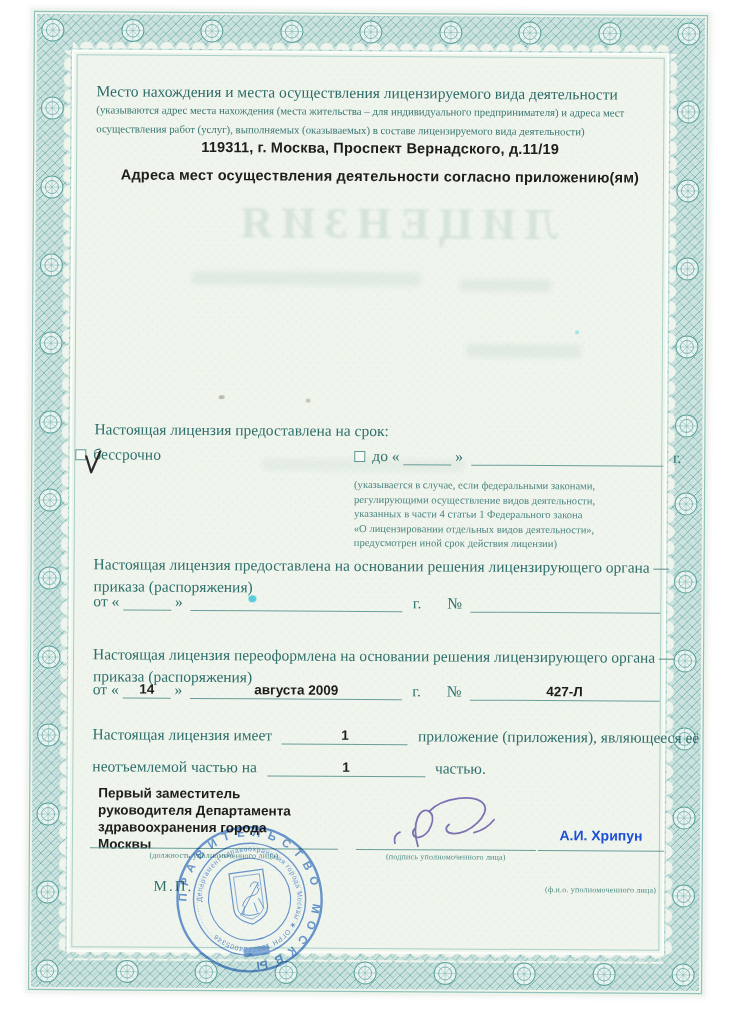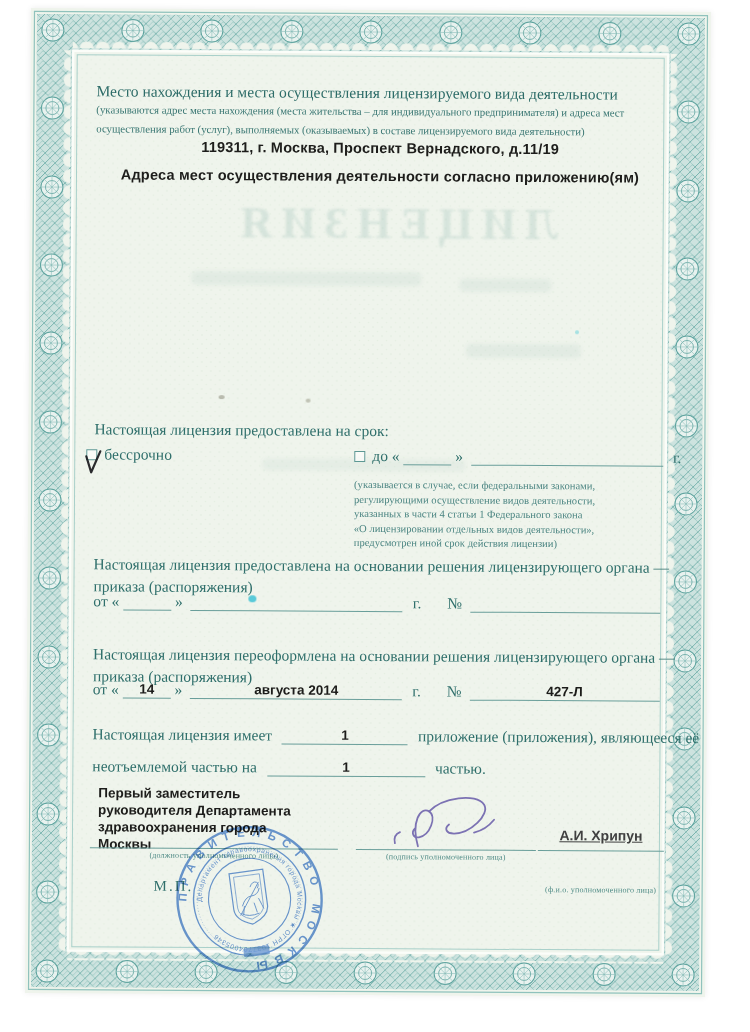--- a/index.html
+++ b/index.html
@@ -30,21 +30,21 @@
   .val{font:700 13.5px "Liberation Sans","DejaVu Sans",sans-serif;color:#1c1c1a;padding-bottom:1px;white-space:pre;}
   .para{font-size:15.5px;line-height:22px;color:#2f6f6b;}
   .footnote{font-size:10.6px;line-height:14.6px;color:#4b8582;white-space:pre-line;}
   .cbx{width:11px;height:11px;border:1.3px solid #5d9894;background:rgba(255,255,255,.6);
     display:inline-block;margin:0 7px 3px 0;flex:0 0 auto;}
   .sec-label{font-size:15.5px;color:#2f6f6b;}
   
   .pos-text{font:700 13.5px/17px "Liberation Sans","DejaVu Sans",sans-serif;color:#1d1d1b;white-space:pre-line;}
   .sig-line{border-bottom:1px solid #699e9a;height:0;}
   .cap{font-size:8px;color:#4e8a85;text-align:center;letter-spacing:.2px;}
-  .name{font:700 14px "Liberation Sans","DejaVu Sans",sans-serif;color:#404040;text-align:center;text-decoration:underline;}
+  .name{font:700 14px "Liberation Sans","DejaVu Sans",sans-serif;color:#1d4ed8;text-align:center;}
   .mp{font-size:15px;color:#2f6f6b;letter-spacing:2px;}
   .stamp-wrap{mix-blend-mode:multiply;opacity:.92;}
   .speck{position:absolute;border-radius:50%;}
 </style>
 </head>
 <body>
 
 <div class="sheet">
 
   <svg class="border-svg" width="680" height="985">
@@ -136,21 +136,21 @@
   <div class="abs gbar" style="left:437px;top:333px;width:115px;height:14px"></div>
   <div class="abs gbar" style="left:234px;top:449px;width:203px;height:12px;opacity:.8"></div>
 
   <p class="abs hdr" style="margin:0"><span class="t-lg">Место нахождения и места осуществления лицензируемого вида деятельности </span><span class="t-sm">(указываются адрес места нахождения (места жительства – для индивидуального предпринимателя) и адреса мест осуществления работ (услуг), выполняемых (оказываемых) в составе лицензируемого вида деятельности)</span></p>
 
   <div class="abs black-line" style="top:130px">119311, г. Москва, Проспект Вернадского, д.11/19</div>
   <div class="abs black-line" style="top:158px">Адреса мест осуществления деятельности согласно приложению(ям)</div>
 
   <div class="abs sec-label" style="left:66px;top:412px">Настоящая лицензия предоставлена на срок:</div>
 
-  <div class="row" style="left:58px;top:437px">
+  <div class="row" style="left:47px;top:437px">
     <span class="cbx"></span>
     <span class="lbl">бессрочно</span>
   </div>
   <svg class="abs" style="left:54px;top:440px" width="22" height="28" viewBox="0 0 22 28">
     <path d="M4,8 L9,24 L18,3" stroke="#15151a" stroke-width="2.2" fill="none" stroke-linecap="round" stroke-linejoin="round" opacity="0.9"></path>
   </svg>
 
   <div class="row" style="left:326px;top:436px">
     <span class="cbx"></span>
     <span class="lbl">до « </span>
@@ -184,21 +184,21 @@
   </div>
 
   <div class="abs para" style="left:66px;top:635px;width:592px">Настоящая лицензия переоформлена на основании решения лицензирующего органа — приказа (распоряжения)</div>
   <div class="row" style="left:66px;top:671px">
     <span class="lbl">от « </span>
     <span class="blank" style="width:48px">
         <span class="val">14</span>
       </span>
     <span class="lbl"> »</span>
     <span class="blank" style="width:212px;margin-left:8px">
-        <span class="val">августа 2014</span>
+        <span class="val">августа 2009</span>
       </span>
     <span class="lbl" style="margin-left:10px">г.</span>
     <span class="lbl" style="margin-left:26px">№</span>
     <span class="blank" style="width:190px;margin-left:8px">
         <span class="val">427-Л</span>
       </span>
   </div>
 
   <div class="row" style="left:66px;top:716px">
     <span class="lbl">Настоящая лицензия имеет</span>

